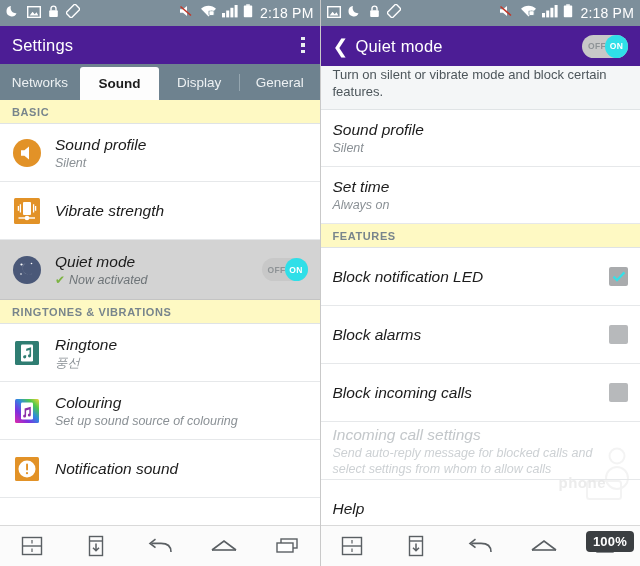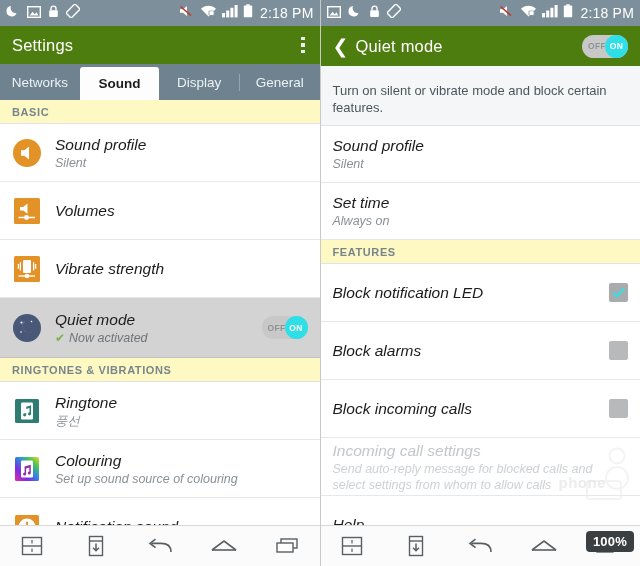--- a/index.html
+++ b/index.html
@@ -16,21 +16,21 @@
 
   
   .statusbar{height:26px;background:#7d8f9b;display:flex;align-items:center;
              padding:0 6px;flex:0 0 26px;justify-content:center;}
   .sb-left{display:flex;align-items:center;gap:7px;}
   .sb-right{margin-left:auto;display:flex;align-items:center;gap:5px;}
   .sb-time{color:#fff;font-size:14px;letter-spacing:.2px;padding-left:2px;}
   .sicon{display:block;}
 
   
-  .appbar{height:38px;background:#4d7c0f;display:flex;align-items:center;
+  .appbar{height:38px;background:#4c1d95;display:flex;align-items:center;
           padding:0 12px;flex:0 0 38px;position:relative;}
   .appbar.tall{height:40px;flex:0 0 40px;}
   .app-title{color:#fff;font-size:16.5px;font-weight:400;letter-spacing:.2px;}
   .back-chevron{color:#fff;font-size:19px;margin-right:7px;line-height:1;
                 font-weight:300;}
   .menu-dots{margin-left:auto;display:flex;flex-direction:column;gap:3px;
              padding:4px 3px;}
   .menu-dots i{width:3.5px;height:3.5px;background:#e9eef1;display:block;}
 
   
@@ -41,21 +41,21 @@
   .tab.active{background:#fdfdfd;color:#1d1d1d;font-weight:bold;
               border-radius:3px 3px 0 0;margin-top:3px;}
   .tab-sep{width:1px;align-self:center;height:17px;background:#95a6b0;}
 
   
   .content{flex:1;overflow:hidden;background:#fff;position:relative;}
   .section-hdr{background:#fef9c3;color:#78858c;font-size:11px;
                font-weight:bold;letter-spacing:.6px;padding:6px 12px 5px;
                border-bottom:1px solid #dfe3e5;}
   .desc{background:#f4f6f7;color:#4d565b;font-size:13px;line-height:17px;
-        padding:16px 12px 9px;border-bottom:1px solid #e0e4e6;}
+        padding:0 12px 9px;border-bottom:1px solid #e0e4e6;}
 
   .row{display:flex;align-items:center;padding:0 12px;min-height:58px;
        border-bottom:1px solid #e6e8ea;background:#fff;box-sizing:border-box;}
   .row.highlight{background:#d3d3d3;border-bottom:1px solid #c4c4c4;}
   .row.plain{min-height:57px;}
   .row.tall{min-height:60px;}
   .row-ico{width:30px;height:30px;margin-right:13px;flex:0 0 30px;
            position:relative;}
   .row-txt{flex:1;min-width:0;font-style:italic;}
   .row-title{font-size:15.5px;color:#1c1c1c;line-height:19px;}
@@ -192,33 +192,20 @@
               <circle cx="15" cy="15" r="14" fill="#e29227"></circle>
               <path d="M9 12.2h3.4L17 8.4v13.2l-4.6-3.8H9z" fill="#fff"></path>
             </svg>
         </div>
         <div class="row-txt">
           <div class="row-title">Sound profile</div>
           <div class="row-sub">Silent</div>
         </div>
       </div>
 
-      <div class="row">
-        <div class="row-ico">
-          <svg width="30" height="30" viewBox="0 0 30 30">
-              <rect x="2" y="2" width="26" height="26" rx="1.5" fill="#e29227"></rect>
-              <path d="M8 11h3.2L15.5 7.6v10.2L11.2 14.5H8z" fill="#fff"></path>
-              <line x1="6.5" y1="21.5" x2="23" y2="21.5" stroke="#fff" stroke-width="1.5"></line>
-              <circle cx="14.5" cy="21.5" r="2.4" fill="#fff"></circle>
-            </svg>
-        </div>
-        <div class="row-txt">
-          <div class="row-title">Volumes</div>
-        </div>
-      </div>
 
       <div class="row">
         <div class="row-ico">
           <svg width="30" height="30" viewBox="0 0 30 30">
               <rect x="2" y="2" width="26" height="26" rx="1.5" fill="#e29227"></rect>
               <rect x="11" y="6" width="8" height="13" rx="1" fill="#fff"></rect>
               <path d="M8.4 8.2v8.4M6.4 10v4.8M21.6 8.2v8.4M23.6 10v4.8" stroke="#fff" stroke-width="1.3" fill="none"></path>
               <line x1="6.5" y1="22" x2="23" y2="22" stroke="#fff" stroke-width="1.4"></line>
               <circle cx="15" cy="22" r="2.3" fill="#fff"></circle>
             </svg>

